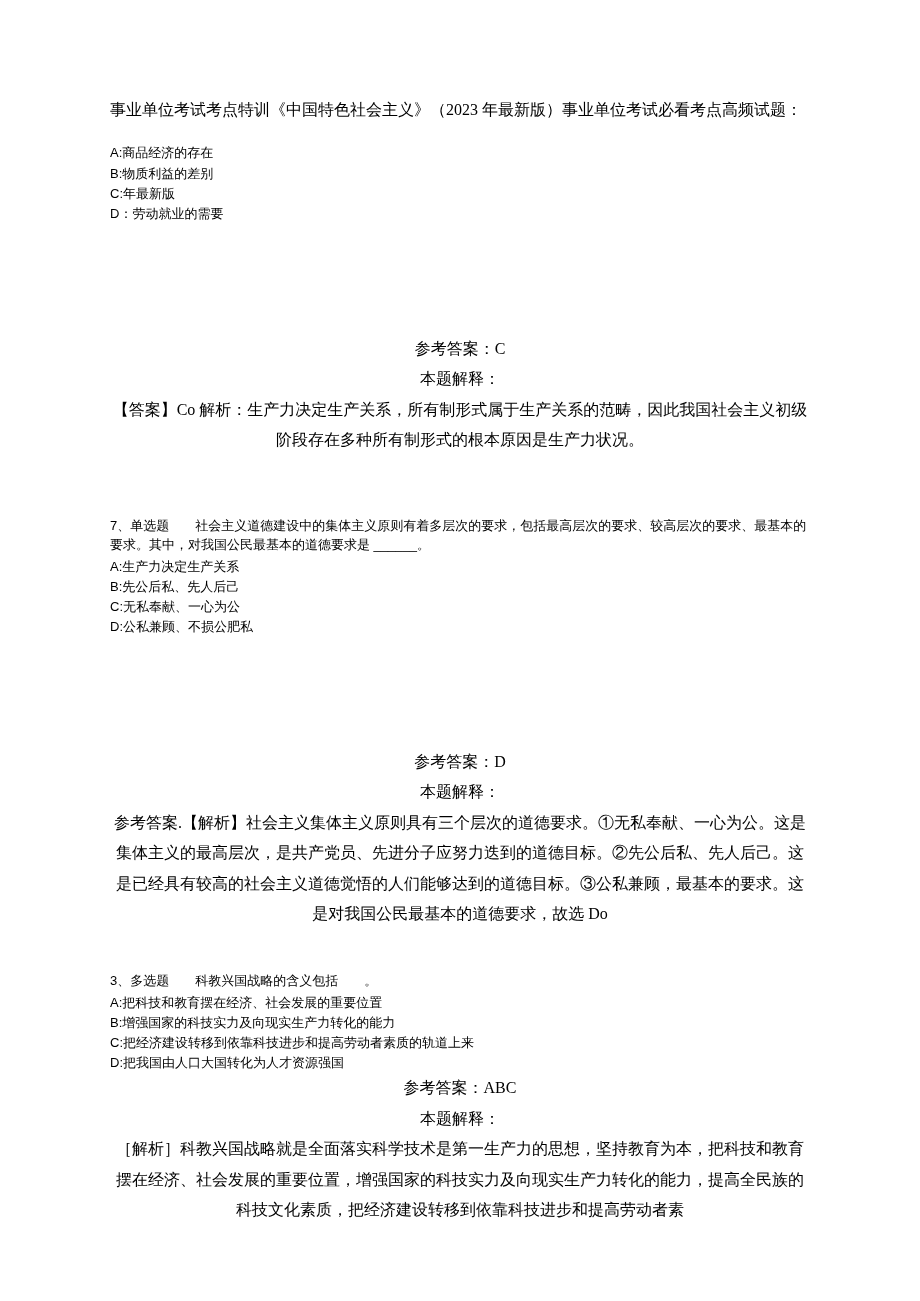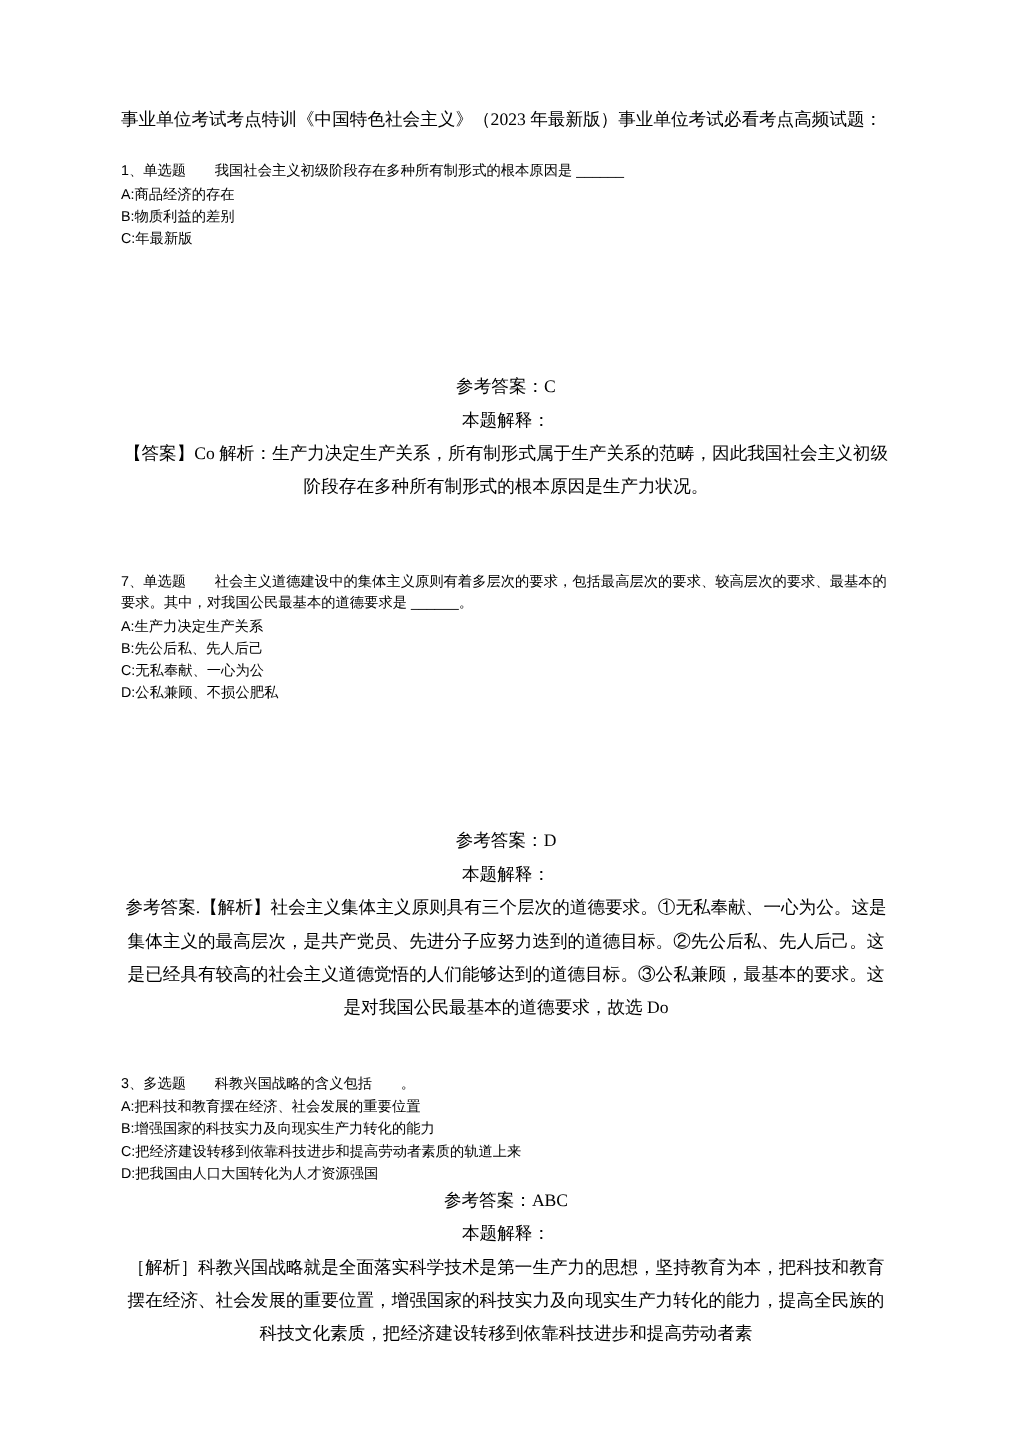--- a/index.html
+++ b/index.html
@@ -12,20 +12,21 @@
   }
   .page {
     padding: 95px 110px 60px 110px;
     line-height: 1.5;
     color: #000;
     font-size: 14px;
   }
   .title {
     font-size: 16px;
     line-height: 1.9;
+    margin-bottom: 10px;
   }
   .question-header {
     font-family: Arial, "SimSun", sans-serif;
     font-size: 13px;
     margin-top: 12px;
     margin-bottom: 2px;
   }
   .options {
     font-family: Arial, "SimSun", sans-serif;
     font-size: 13px;
@@ -43,25 +44,25 @@
 </style>
 </head>
 <body>
 
 <div class="page">
 
   <div class="title">事业单位考试考点特训《中国特色社会主义》（2023 年最新版）事业单位考试必看考点高频试题：</div>
 
   <div class="gap-xsmall"></div>
 
-  <div class="question-header">1、单选题　　我国社会主义初级阶段存在多种所有制形式的根本原因是 ______</div>
   <div class="options">
     <div>A:商品经济的存在</div>
     <div>B:物质利益的差别</div>
     <div>C:年最新版</div>
+    <div>D：劳动就业的需要</div>
   </div>
 
   <div class="gap-large"></div>
 
   <div class="chunk">
     <div>参考答案：C</div>
     <div>本题解释：</div>
     <div>【答案】Co 解析：生产力决定生产关系，所有制形式属于生产关系的范畴，因此我国社会主义初级阶段存在多种所有制形式的根本原因是生产力状况。</div>
   </div>
 

